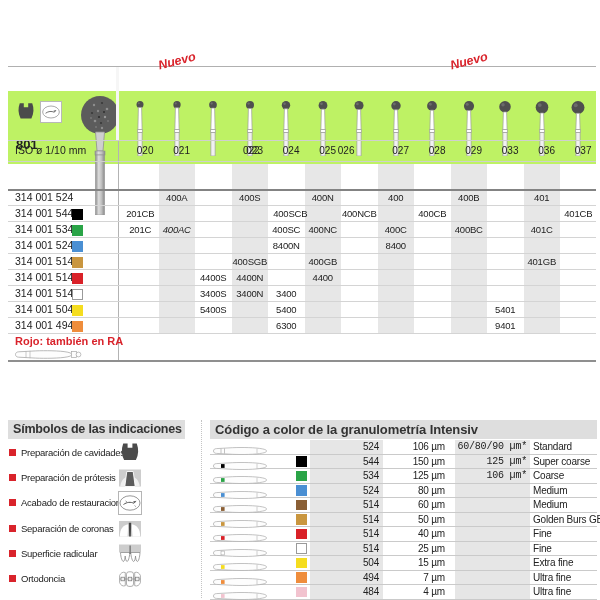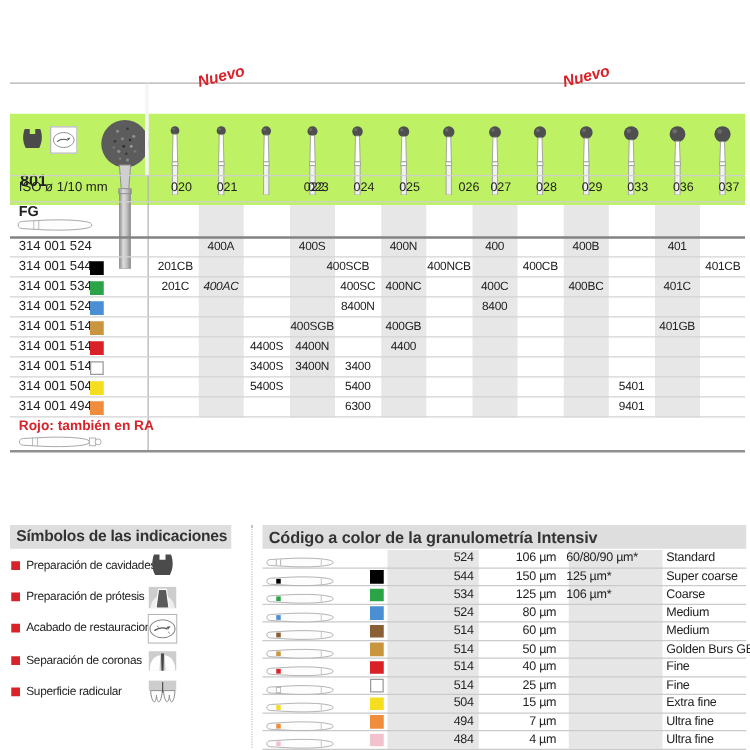--- a/index.html
+++ b/index.html
@@ -60,21 +60,21 @@
   .gband{position:absolute;top:20px;height:159px;background:#e6e6e6;z-index:1;}
   .b1{left:100px;width:73px;} .b2{left:245px;width:75px;}
   .grit-host{position:absolute;left:0;top:0;width:100%;height:100%;}
   .grit-row{position:absolute;left:0;width:100%;height:14.5px;border-bottom:1px solid #cacaca;
     box-sizing:border-box;z-index:2;}
   .shank{position:absolute;left:2px;top:2px;}
   .gswatch{position:absolute;left:86px;top:1.8px;width:10.5px;height:10.5px;}
   .gcell{position:absolute;top:0;line-height:14px;font-size:10px;letter-spacing:-0.2px;color:#222;white-space:nowrap;}
   .code-col{left:100px;width:69px;text-align:right;}
   .grain-col{left:173px;width:62px;text-align:right;}
-  .alt-col{left:243px;width:74px;}
+  .alt-col{left:243px;width:74px;text-align:right;font-family:Liberation Mono, monospace;}
   .name-col{left:323px;text-align:right;}
 </style>
 </head>
 <body>
 
 <div class="page">
 
   <div class="catalog-table">
 
     <div class="header-strip">
@@ -235,54 +235,45 @@
       </div>
 
     <div class="iso-row">
       <div class="row-label">ISO ø 1/10 mm</div>
     <div class="cell iso-val" style="left: 114px;">020</div>
         <div class="cell iso-val" style="left: 150.5px;">021</div>
         <div class="cell iso-val" style="left: 187px; padding-left: 48px;">022</div>
         <div class="cell iso-val" style="left: 223.5px;">023</div>
         <div class="cell iso-val" style="left: 260px;">024</div>
         <div class="cell iso-val" style="left: 296.5px; text-align: right;">025</div>
-        <div class="cell iso-val" style="left: 344px;">026</div>
+        <div class="cell iso-val" style="left: 315px;">026</div>
         <div class="cell iso-val" style="left: 369.5px;">027</div>
         <div class="cell iso-val" style="left: 406px;">028</div>
         <div class="cell iso-val" style="left: 442.5px;">029</div>
         <div class="cell iso-val" style="left: 479px;">033</div>
         <div class="cell iso-val" style="left: 515.5px;">036</div>
         <div class="cell iso-val" style="left: 552px;">037</div>
       </div>
 
-    <div class="fg-row">
-      <div class="fg-label">FG</div>
-      <div class="fg-icon">
-        <svg width="62" height="14" viewBox="0 0 62 14">
-            <path d="M1.5 7c0-2 1.5-2.8 3.5-2.9l18-1c10-.4 25-.3 33 1.3 3 .6 4.5 1.3 4.5 2.6s-1.5 2-4.5 2.6c-8 1.6-23 1.7-33 1.3l-18-1C3 9.8 1.5 9 1.5 7z" fill="#fdfdfd" stroke="#a8a8a8" stroke-width="0.8"></path>
-            <path d="M14 3.4v7.2M18 3.2v7.6" stroke="#b3b3b3" stroke-width="0.7"></path>
-          </svg>
-      </div>
-    </div>
 
     <div class="rows-host">
         <div class="data-row" style="top: 123px;">
           <div class="row-ref">314 001 524</div>
           <div class="cell code" style="left: 150.5px;">400A</div>
           <div class="cell code red" style="left: 223.5px;">400S</div>
           <div class="cell code" style="left: 296.5px;">400N</div>
           <div class="cell code red" style="left: 369.5px;">400</div>
           <div class="cell code" style="left: 442.5px;">400B</div>
           <div class="cell code red" style="left: 515.5px;">401</div>
         </div>
         <div class="data-row" style="top: 139px;">
           <div class="row-ref">314 001 544</div>
           <div class="swatch" style="background: rgb(0, 0, 0);"></div>
           <div class="cell code" style="left: 114px;">201CB</div>
-          <div class="cell code" style="left: 252px;">400SCB</div>
+          <div class="cell code" style="left: 264px;">400SCB</div>
           <div class="cell code" style="left: 333px;">400NCB</div>
           <div class="cell code" style="left: 406px;">400CB</div>
           <div class="cell code" style="left: 552px;">401CB</div>
         </div>
         <div class="data-row" style="top: 155px;">
           <div class="row-ref">314 001 534</div>
           <div class="swatch" style="background: rgb(42, 164, 71);"></div>
           <div class="cell code" style="left: 114px;">201C</div>
           <div class="cell code" style="left: 150.5px; font-style: italic;">400AC</div>
           <div class="cell code" style="left: 260px;">400SC</div>
@@ -387,20 +378,33 @@
         <div class="sym-item" style="top: 97px;">
           <div class="bullet"></div>
           <div class="sym-label">Separación de coronas</div>
           <div class="sym-icon"><svg width="24" height="24" viewBox="0 0 24 24">
               <rect x="1" y="4" width="22" height="15.5" fill="#cdcdcd"></rect>
               <path d="M1.8 19.5C1.8 12 5 8 10.3 7.2l-.8 12.3z" fill="#fff"></path>
               <path d="M22.2 19.5C22.2 12 19 8 13.7 7.2l.8 12.3z" fill="#fff"></path>
               <path d="M10.8 5.8h2.4l-.4 13.7h-1.6z" fill="#474747"></path>
             </svg></div>
         </div>
+        <div class="sym-item" style="top: 147px;">
+          <div class="bullet"></div>
+          <div class="sym-label">Ortodoncia</div>
+          <div class="sym-icon"><svg width="24" height="24" viewBox="0 0 24 24">
+              <path d="M7.3 5.5C4.8 4.6 2.6 6 1.6 8.6v7c1 2.6 3.2 4 5.7 3.1z" fill="#fff" stroke="#9a9a9a" stroke-width="0.8"></path>
+              <rect x="8.5" y="4.8" width="7" height="14.6" rx="2.4" fill="#fff" stroke="#9a9a9a" stroke-width="0.8"></rect>
+              <path d="M16.7 5.5c2.5-.9 4.7.5 5.7 3.1v7c-1 2.6-3.2 4-5.7 3.1z" fill="#fff" stroke="#9a9a9a" stroke-width="0.8"></path>
+              <path d="M1.6 12h20.8" stroke="#8a8a8a" stroke-width="0.7"></path>
+              <rect x="3" y="10.2" width="3.6" height="3.6" fill="#eee" stroke="#777" stroke-width="0.7"></rect>
+              <rect x="10.2" y="10.2" width="3.6" height="3.6" fill="#eee" stroke="#777" stroke-width="0.7"></rect>
+              <rect x="17.4" y="10.2" width="3.6" height="3.6" fill="#eee" stroke="#777" stroke-width="0.7"></rect>
+            </svg></div>
+        </div>
       </div>
   </div>
 
   <div class="gritsec">
     <div class="sec-title">Código a color de la granulometría Intensiv</div>
     <div class="gband b1"></div>
     <div class="gband b2"></div>
     <div class="grit-host">
         <div class="grit-row" style="top: 20px;">
           <div class="shank"><svg width="56" height="10" viewBox="0 0 56 10">

